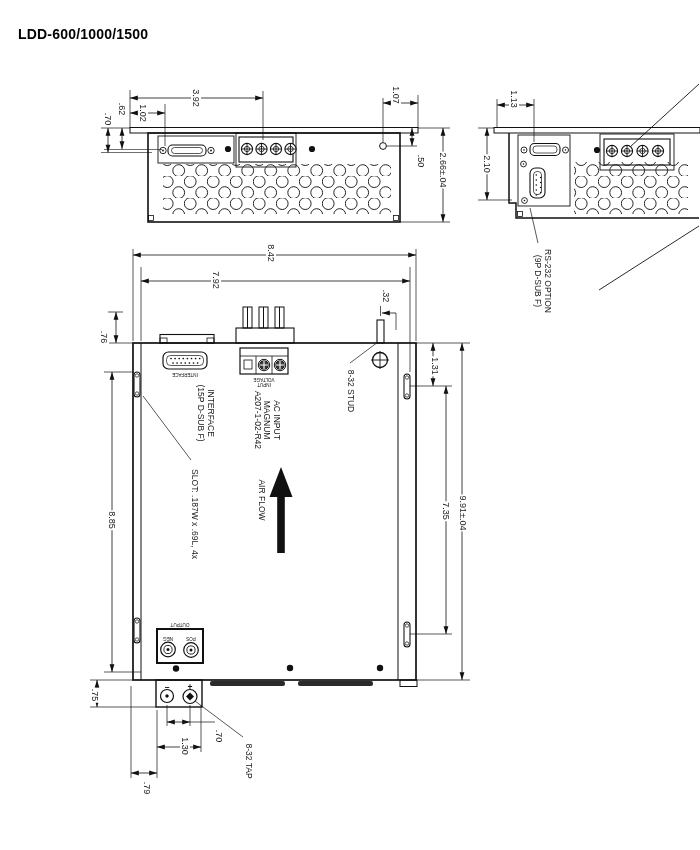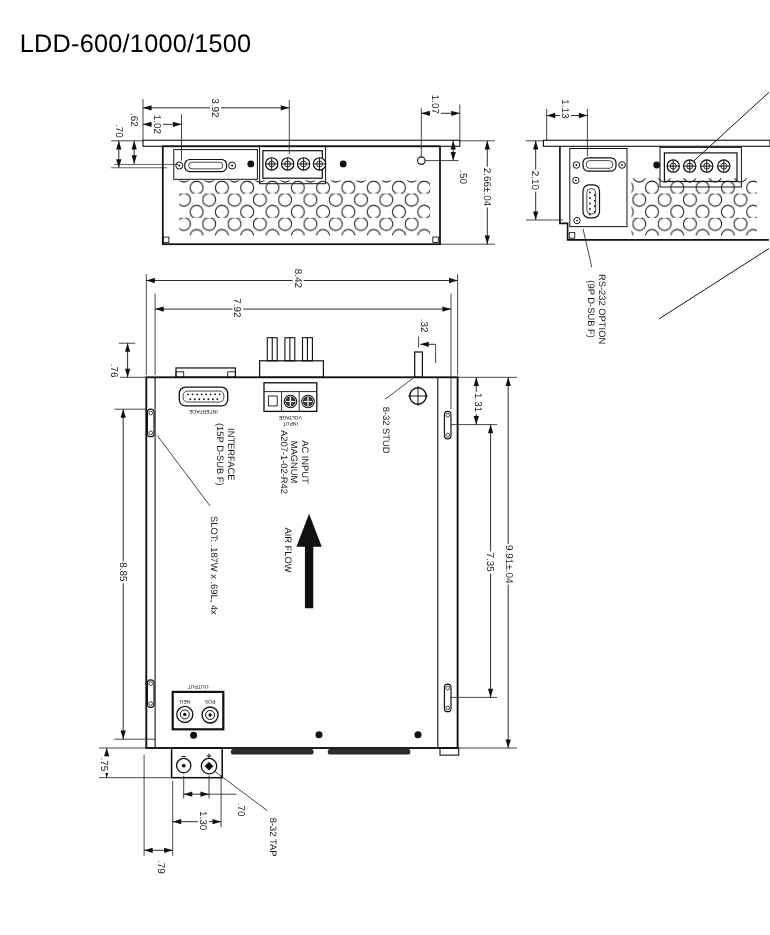--- a/index.html
+++ b/index.html
@@ -1,19 +1,19 @@
 <!DOCTYPE html>
 <html><head>
 <meta charset="utf-8">
 <style>
   html,body{margin:0;padding:0;background:#fff;}
   .page{position:relative;width:700px;height:850px;background:#fff;overflow:hidden;
         font-family:"Liberation Sans",sans-serif;color:#111;}
   svg{position:absolute;left:0;top:0;}
-  .title{position:absolute;left:18px;top:26px;font-size:23px;font-weight:normal;
+  .title{position:absolute;left:18px;top:26px;font-size:14px;font-weight:bold;
          letter-spacing:.2px;color:#000;white-space:pre;}
   .lbl{position:absolute;white-space:pre;text-align:center;line-height:1.12;
        transform:translate(-50%,-50%) rotate(90deg);color:#1a1a1a;}
   .dim{font-size:9px;background:#fff;padding:0 1px;}
   .note{font-size:8.5px;background:transparent;}
   .flip{position:absolute;white-space:pre;text-align:center;line-height:1.15;
         font-size:4.6px;transform:translate(-50%,-50%) rotate(180deg);color:#111;}
   .sign{position:absolute;font-size:8.5px;font-weight:bold;
         transform:translate(-50%,-50%);color:#111;}
 </style>

